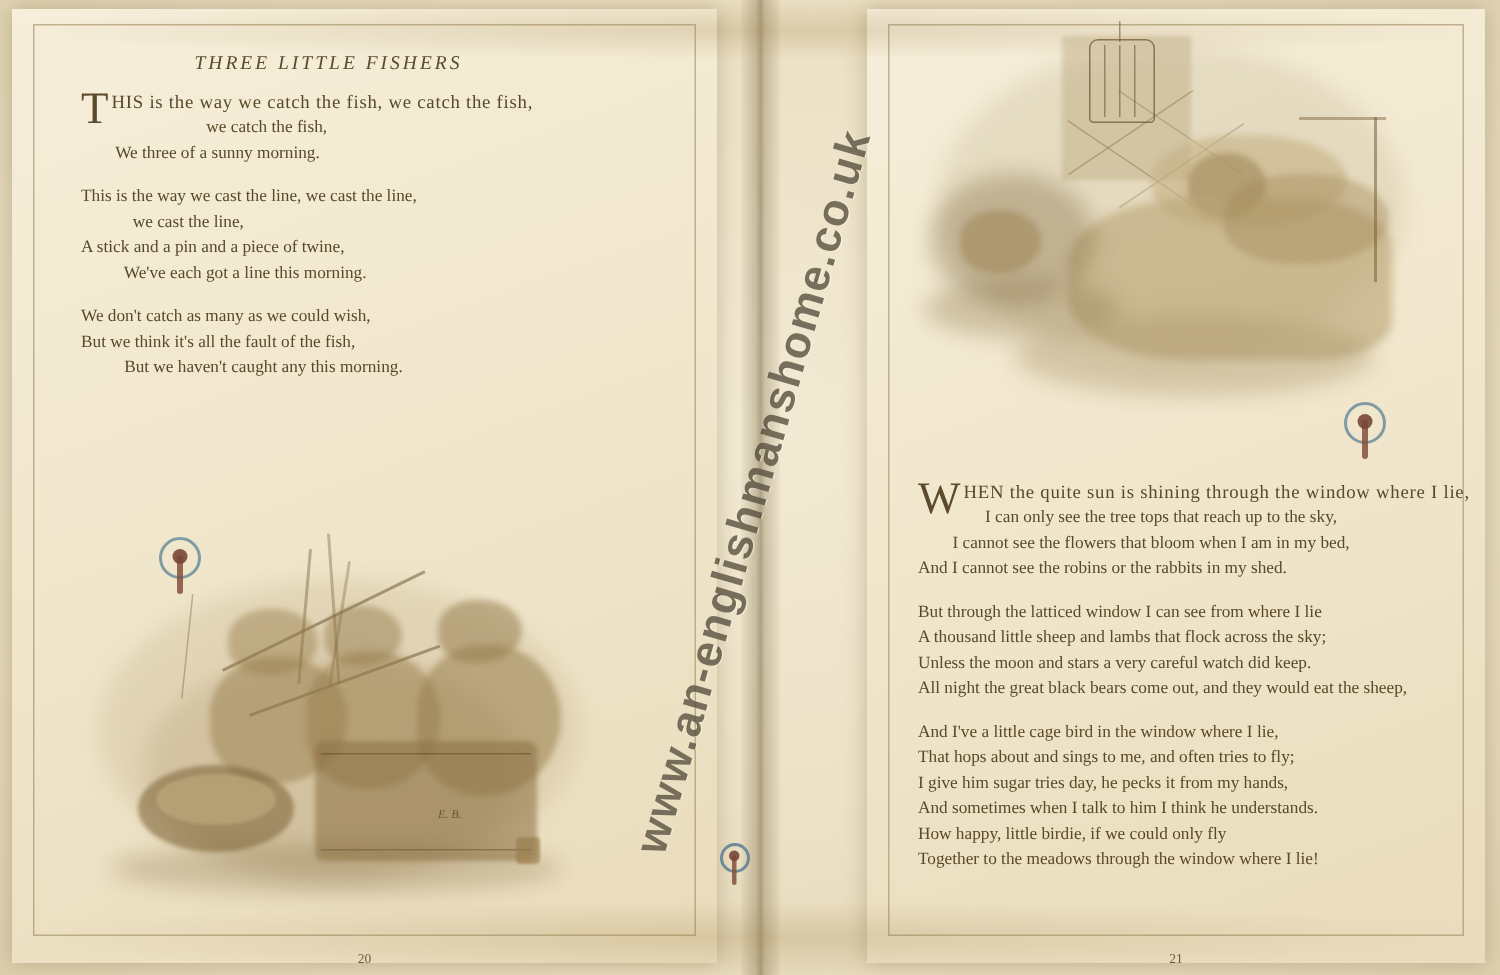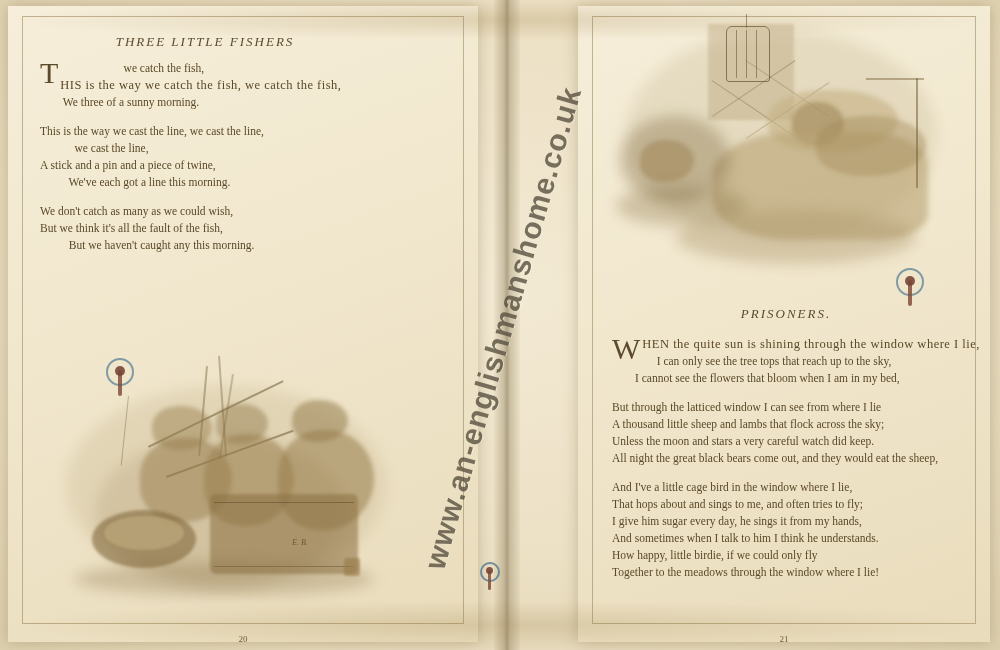--- a/index.html
+++ b/index.html
@@ -81,21 +81,21 @@
     position: absolute;
     bottom: -2px;
     width: 100%;
     text-align: center;
     font-size: 9px;
     color: #6b5a38;
   }
   
   .left-text {
     position: absolute;
-    left: 32px; top: 28px; width: 330px;
+    left: 46px; top: 28px; width: 330px;
   }
   .left-art {
     position: absolute;
     left: 48px; top: 320px;
     width: 340px; height: 280px;
   }
   
   .right-art {
     position: absolute;
     left: 38px; top: 14px;
@@ -181,22 +181,22 @@
 <div class="scan">
 
   <div class="page page-left">
     <div class="frame"></div>
 
     <div class="left-text">
       <div class="poem-title">THREE LITTLE FISHERS</div>
 
       <div class="stanza" style="margin-top:10px;">
         <span class="dropcap">T</span>
+        <span class="ln smallcaps">HIS is the way we catch the fish, we catch the fish,</span>
         <span class="ln">                      we catch the fish,</span>
-        <span class="ln smallcaps">HIS is the way we catch the fish, we catch the fish,</span>
         <span class="ln">        We three of a sunny morning.</span>
       </div>
 
       <div class="stanza">
         <span class="ln">This is the way we cast the line, we cast the line,</span>
         <span class="ln">            we cast the line,</span>
         <span class="ln">A stick and a pin and a piece of twine,</span>
         <span class="ln">          We've each got a line this morning.</span>
       </div>
 
@@ -287,40 +287,40 @@
       <div class="wash" style="left:60px;top:190px;width:240px;height:54px;background:rgba(170,148,104,0.4);"></div>
     </div>
 
     <div class="seal" style="left:318px;top:262px;">
       <div class="ring"></div>
       <div class="pin"></div>
       <div class="head"></div>
     </div>
 
     <div class="right-text">
-      <div class="poem-title">PRISONERS.</div>
 
       <div class="stanza" style="margin-top:14px;">
         <span class="dropcap">W</span>
         <span class="ln smallcaps">HEN the quite sun is shining through the window where I lie,</span>
         <span class="ln">     I can only see the tree tops that reach up to the sky,</span>
         <span class="ln">        I cannot see the flowers that bloom when I am in my bed,</span>
+        <span class="ln">And I cannot see the robins or the rabbits in my shed.</span>
       </div>
 
       <div class="stanza">
         <span class="ln">But through the latticed window I can see from where I lie</span>
         <span class="ln">A thousand little sheep and lambs that flock across the sky;</span>
         <span class="ln">Unless the moon and stars a very careful watch did keep.</span>
         <span class="ln">All night the great black bears come out, and they would eat the sheep,</span>
       </div>
 
       <div class="stanza">
         <span class="ln">And I've a little cage bird in the window where I lie,</span>
         <span class="ln">That hops about and sings to me, and often tries to fly;</span>
-        <span class="ln">I give him sugar every day, he sings it from my hands,</span>
+        <span class="ln">I give him sugar tries day, he pecks it from my hands,</span>
         <span class="ln">And sometimes when I talk to him I think he understands.</span>
         <span class="ln">How happy, little birdie, if we could only fly</span>
         <span class="ln">Together to the meadows through the window where I lie!</span>
       </div>
     </div>
 
     <div class="folio" style="left:0;">21</div>
   </div>
 
   <div class="spine"></div>

